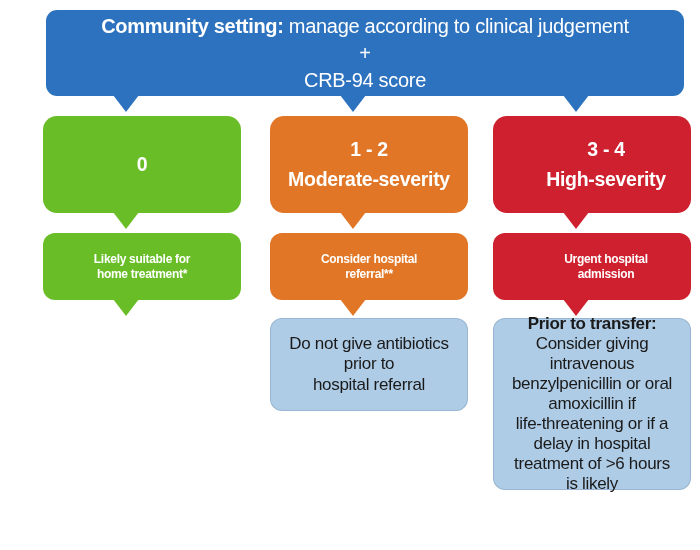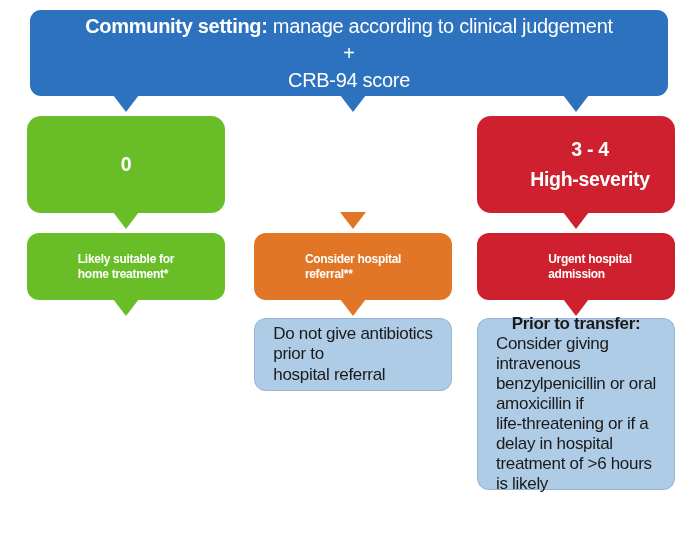--- a/index.html
+++ b/index.html
@@ -1,23 +1,24 @@
 <!DOCTYPE html>
 <html style="--blue: #2D72BE; --green: #69BE28; --orange: #E07626; --red: #CE202E; --light-blue: #AFCCE6; --text-dark: #1A1A1A; --text-light: #FFFFFF;"><head>
 <meta charset="utf-8">
 <style>
   html,body{margin:0;padding:0;background:#fff;}
   .stage{
     position:relative;width:700px;height:550px;background:#fff;overflow:hidden;
     font-family:"Liberation Sans",sans-serif;letter-spacing:-0.3px;
   }
   .box{
-    position:absolute;border-radius:14px;color:#fff;text-align:left;
+    position:absolute;border-radius:14px;color:#fff;text-align:center;
     display:flex;flex-direction:column;align-items:center;justify-content:center;
     box-sizing:border-box;
+    margin-left:16px;
   }
   
   .header{
     left:30px;top:10px;width:638px;height:86px;
     background:var(--blue,#2D72BE);border-radius:11px;
     font-size:20px;line-height:1.35;font-weight:400;
   }
   .header .b{font-weight:700;}
   
   .c1{left:27px;width:198px;}
@@ -27,21 +28,21 @@
   .sev{top:116px;height:97px;font-weight:700;font-size:19.5px;line-height:1.5;}
   
   .act{top:233px;height:67px;font-weight:700;font-size:12px;line-height:1.18;border-radius:12px;}
   
   .info{
     top:318px;background:var(--light-blue,#AFCCE6);color:#1a1a1a;
     font-size:17px;line-height:1.18;border-radius:12px;font-weight:400;
     border:1px solid rgba(110,140,175,0.35);padding:4px 2px;
   }
   .h1{height:145px;}
-  .h2{height:73px;}
+  .h2{height:93px;}
   .h3{height:172px;}
   .info .b{font-weight:700;}
   .pre{white-space:pre-line;}
   
   .bg-green{background:var(--green,#69BE28);}
   .bg-orange{background:var(--orange,#E07626);}
   .bg-red{background:var(--red,#CE202E);}
   
   .tri{
     position:absolute;width:0;height:0;
@@ -78,20 +79,24 @@
   <div class="box sev c1 bg-green">
     <div>0</div>
   </div>
   <div class="tri tri-green pc1 pt-sev"></div>
   <div class="box act c1 bg-green">
     <div class="pre">Likely suitable for
 home treatment*</div>
   </div>
   <div class="tri tri-green pc1 pt-act"></div>
 
+  <div class="box sev c2 bg-orange">
+    <div>1 - 2</div>
+    <div>Moderate-severity</div>
+  </div>
   <div class="tri tri-orange pc2 pt-sev"></div>
   <div class="box act c2 bg-orange">
     <div class="pre">Consider hospital
 referral**</div>
   </div>
   <div class="tri tri-orange pc2 pt-act"></div>
   <div class="box info c2 h2">
     <div class="pre">Do not give antibiotics
 prior to
 hospital referral</div>

